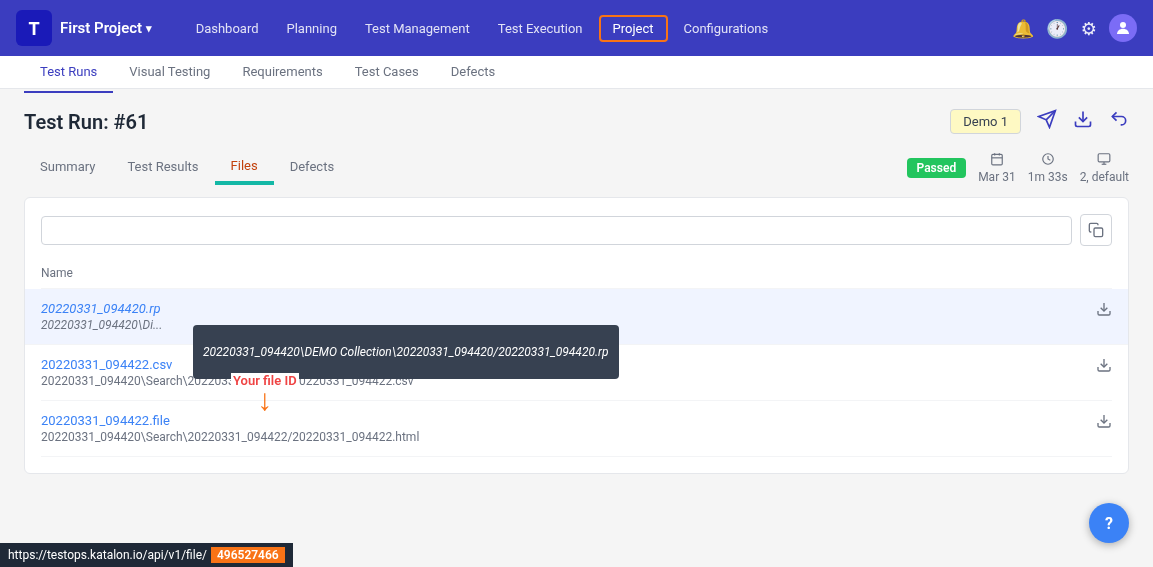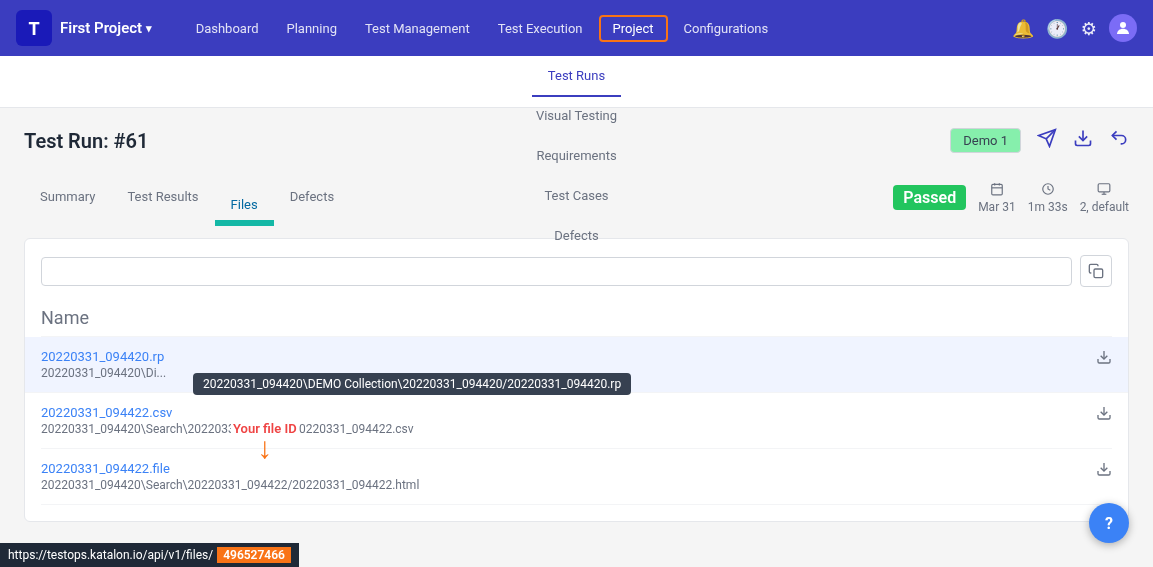--- a/index.html
+++ b/index.html
@@ -53,22 +53,21 @@
       background: #7b6cf6; display: flex; align-items: center; justify-content: center;
       color: white; font-size: 12px; cursor: pointer;
     }
 
     
     .sub-nav {
       background: white;
       border-bottom: 1px solid #e5e7eb;
       padding: 0 24px;
       display: flex; align-items: center; gap: 0;
-      height: 52px;
-      flex-direction: column;
+      height: 33px;
     }
     .sub-tab {
       padding: 12px 16px; cursor: pointer; color: #6b7280;
       font-size: 13px; border-bottom: 2px solid transparent;
       margin-bottom: -1px;
     }
     .sub-tab.active { color: #3b3dbf; border-bottom: 2px solid #3b3dbf; }
 
     
     .main-content {
@@ -78,37 +77,37 @@
     }
 
     
     .page-header {
       display: flex; align-items: center; justify-content: space-between;
       margin-bottom: 16px;
     }
     .page-title { font-size: 20px; font-weight: 600; color: #1f2937; }
     .header-actions { display: flex; align-items: center; gap: 16px; }
     .demo-badge {
-      background: #86efac; border: 1px solid #d1d5db;
+      background: #fef9c3; border: 1px solid #d1d5db;
       padding: 4px 12px; border-radius: 4px; font-size: 13px; color: #374151;
     }
     .action-icon { color: #3b3dbf; font-size: 20px; cursor: pointer; }
 
     
     .inner-tabs {
       display: flex; align-items: center; gap: 0; margin-bottom: 0;
     }
     .inner-tab {
       padding: 8px 16px; cursor: pointer; color: #6b7280;
       font-size: 13px; border-bottom: 2px solid transparent;
     }
-    .inner-tab.active { color: #0369a1; border-bottom: 6px solid #14b8a6; margin-top: 20px; }
+    .inner-tab.active { color: #c2410c; border-bottom: 4px solid #14b8a6; }
     .passed-badge {
       background: #22c55e; color: white; padding: 3px 10px;
-      border-radius: 4px; font-size: 16px; font-weight: 600;
+      border-radius: 4px; font-size: 12px; font-weight: 600;
     }
     .status-meta {
       display: flex; align-items: center; gap: 12px; color: #6b7280; font-size: 12px;
     }
     .status-meta-item { display: flex; align-items: center; gap: 4px; flex-direction: column; }
 
     
     .content-card {
       background: white;
       border: 1px solid #e5e7eb;
@@ -120,41 +119,41 @@
     }
     .search-input {
       flex: 1; border: 1px solid #d1d5db; border-radius: 4px;
       padding: 6px 10px; font-size: 13px; color: #374151;
     }
     .copy-btn {
       width: 32px; height: 32px; border: 1px solid #d1d5db; border-radius: 4px;
       background: white; cursor: pointer; display: flex; align-items: center; justify-content: center;
       color: #6b7280; font-size: 14px;
     }
-    .col-header { font-size: 18px; color: #6b7280; padding: 4px 0 8px 0; border-bottom: 1px solid #f3f4f6; }
+    .col-header { font-size: 12px; color: #6b7280; padding: 4px 0 8px 0; border-bottom: 1px solid #f3f4f6; }
 
     
     .file-row {
       padding: 12px 0;
       border-bottom: 1px solid #f3f4f6;
       display: flex; align-items: flex-start; justify-content: space-between;
       position: relative;
     }
     .file-row.highlighted { background: #f0f4ff; margin: 0 -16px; padding: 12px 16px; }
     .file-link { color: #3b82f6; text-decoration: none; font-size: 13px; cursor: pointer; }
     .file-path { color: #6b7280; font-size: 12px; margin-top: 2px; }
     .download-icon { color: #6b7280; cursor: pointer; font-size: 14px; }
 
     
     .tooltip {
       position: absolute;
       left: 168px; top: 36px;
       background: #374151;
       color: white;
-      padding: 4px 10px;
+      padding: 20px 10px;
       border-radius: 4px;
       font-size: 12px;
       white-space: nowrap;
       z-index: 100;
     }
     .annotation-label {
       color: #ef4444; font-size: 13px; font-weight: 600;
       background: white; padding: 0 2px;
       white-space: nowrap;
     }
@@ -297,21 +296,21 @@
       <button class="copy-btn">
         <svg width="16" height="16" viewBox="0 0 24 24" fill="none" stroke="#6b7280" stroke-width="2">
             <rect x="9" y="9" width="13" height="13" rx="2"></rect>
             <path d="M5 15H4a2 2 0 01-2-2V4a2 2 0 012-2h9a2 2 0 012 2v1"></path>
           </svg>
       </button>
     </div>
 
     <div class="col-header">Name</div>
 
-    <div class="file-row highlighted" style="position:relative;">
+    <div class="file-row highlighted" style="position:relative;font-style:italic;">
       <div>
         <a class="file-link">20220331_094420.rp</a>
         <div class="file-path">20220331_094420\Di...</div>
         
         <div class="tooltip">20220331_094420\DEMO Collection\20220331_094420/20220331_094420.rp</div>
       </div>
       <span class="download-icon">
         <svg width="16" height="16" viewBox="0 0 24 24" fill="none" stroke="#6b7280" stroke-width="2">
             <path d="M21 15v4a2 2 0 01-2 2H5a2 2 0 01-2-2v-4"></path>
             <polyline points="7 10 12 15 17 10"></polyline>
@@ -351,19 +350,19 @@
         <span class="annotation-label" style="color:#ef4444; font-size:13px; font-weight:600; white-space:nowrap;">Your file ID</span>
         <span style="color:#f97316; font-size:30px; line-height:0.8;">↓</span>
       </div>
     </div>
 
   </div>
 
 </div>
 
 <div class="bottom-bar">
-  <span>https://testops.katalon.io/api/v1/files/</span>
+  <span>https://testops.katalon.io/api/v1/file/</span>
     <span class="file-id-highlight">496527466</span>
 </div>
 
 <div class="fab">
   <span>?</span>
 </div>
 
 </body></html>

